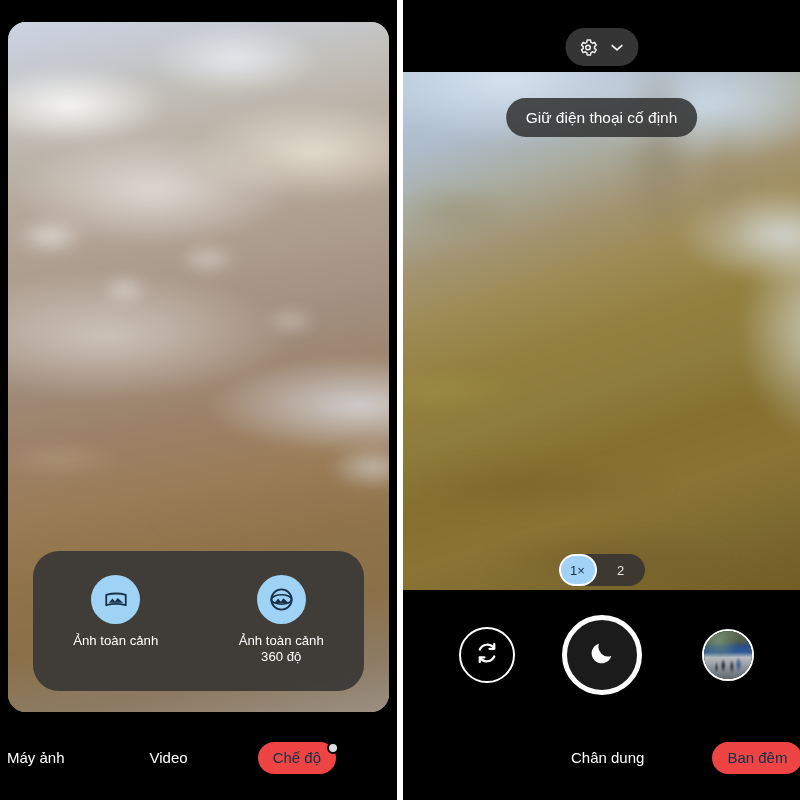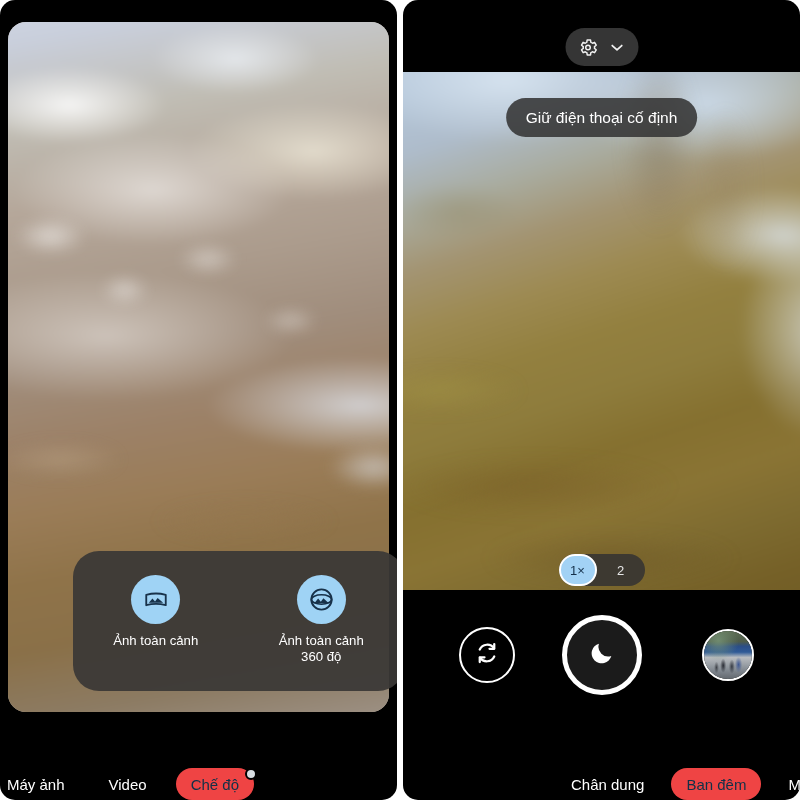--- a/index.html
+++ b/index.html
@@ -20,21 +20,20 @@
     display: flex;
     background: #ffffff;
   }
 
   
   .phone {
     position: relative;
     height: 800px;
     background: #000000;
     overflow: hidden;
-    border-radius: 15px;
   }
   .phone-left  { width: 397px; }
   .separator   { width: 6px; height: 800px; background: #ffffff; }
   .phone-right { width: 397px; }
 
   
   .vf-left {
     position: absolute;
     left: 8px;
     top: 22px;
@@ -270,21 +269,20 @@
     top: 551px;
     width: 331px;
     height: 140px;
     background: rgba(58,56,54,0.93);
     border-radius: 26px;
     z-index: 8;
     display: flex;
     justify-content: space-around;
     padding-top: 24px;
     box-sizing: border-box;
-    margin-left: 40px;
   }
   .mode-item {
     width: 104px;
     display: flex;
     flex-direction: column;
     align-items: center;
   }
   .mode-icon-wrap {
     position: relative;
     width: 49px;
@@ -320,23 +318,24 @@
   }
 
   
   .tabstrip {
     position: absolute;
     bottom: 0;
     left: 0;
     right: 0;
     height: 85px;
     display: flex;
-    align-items: flex-end;
+    align-items: center;
     padding-top: 10px;
     z-index: 9;
+    gap: 41px;
   }
   .tab {
     font-size: 15px;
     color: #ffffff;
     height: 32px;
     display: flex;
     align-items: center;
     padding: 0 15px;
     border-radius: 16px;
     white-space: nowrap;

